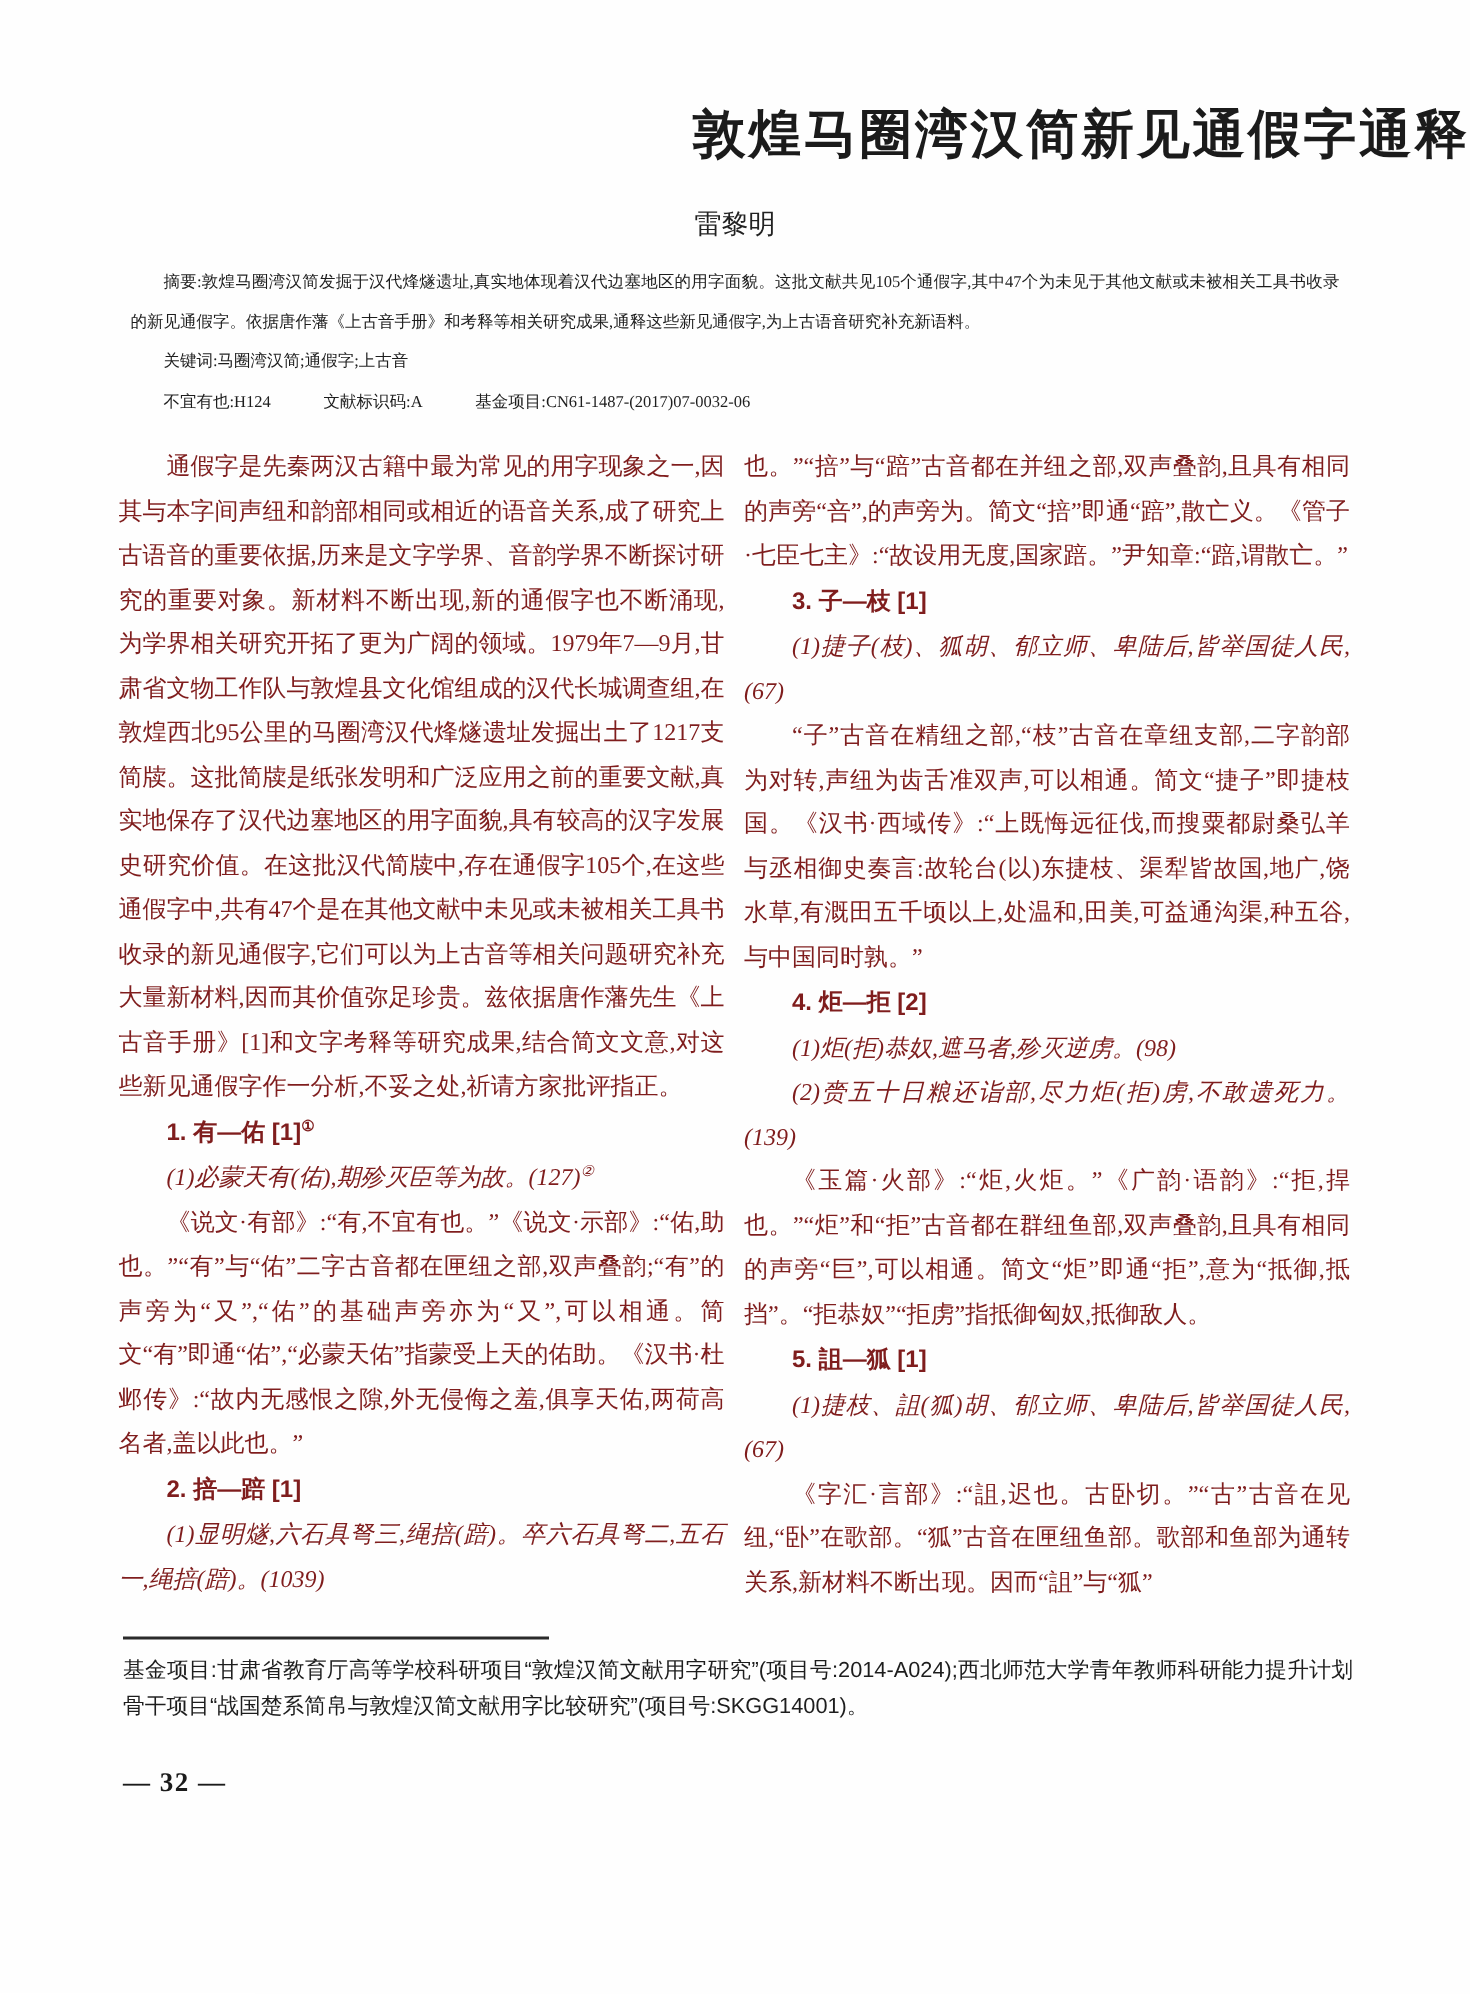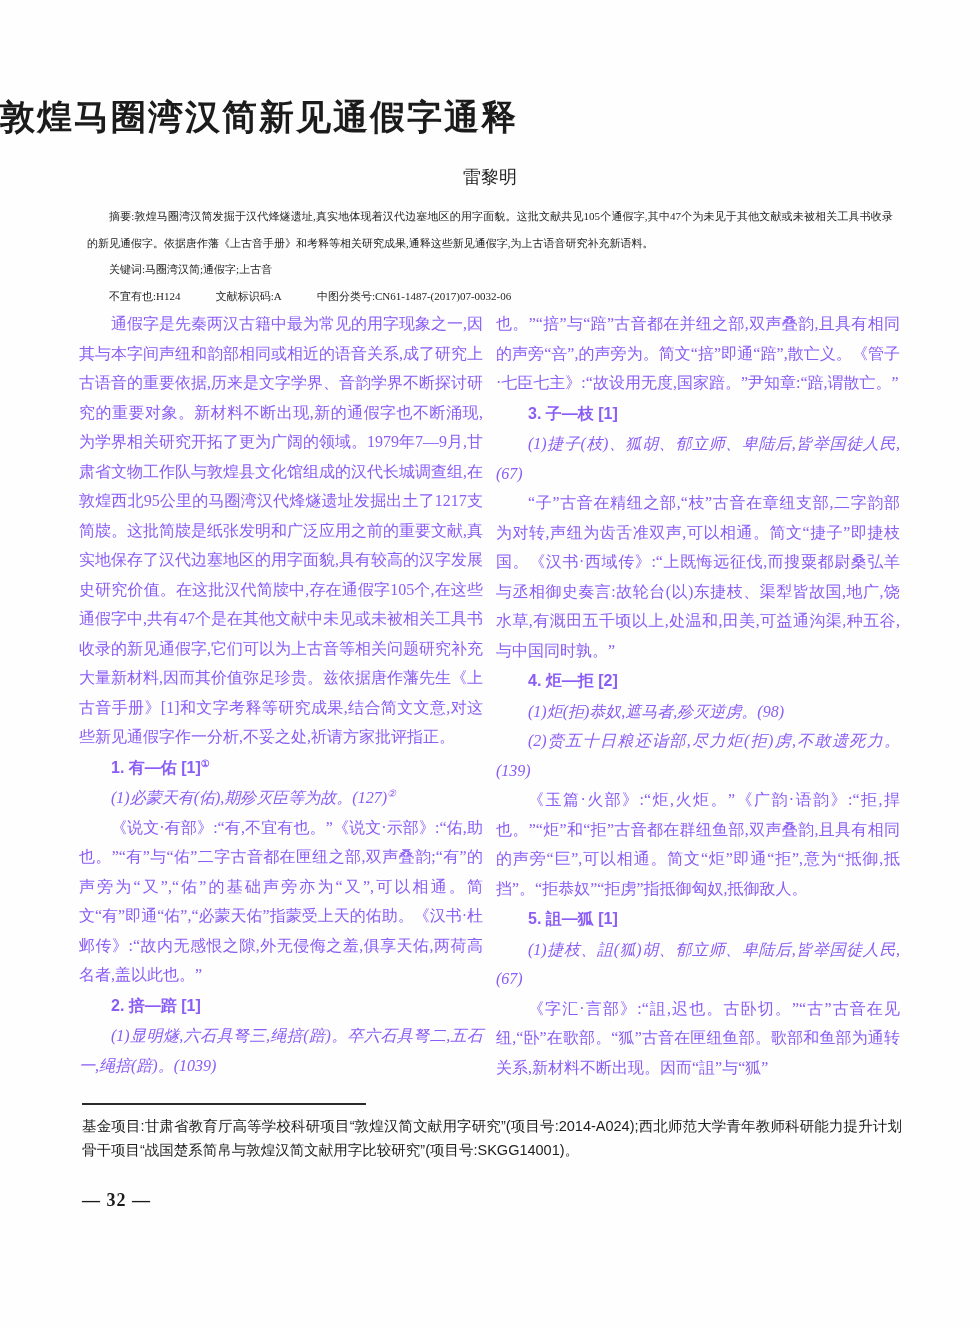--- a/index.html
+++ b/index.html
@@ -5,22 +5,22 @@
   html,body { margin:0; padding:0; background:#ffffff; }
   .page {
     position:relative;
     width:980px; height:1329px;
     margin:0 auto;
     background:#fefefe;
     overflow:hidden;
     color:#222;
   }
   .title {
-    padding-top:94px;
-    text-align:left;
+    padding-top:66px;
+    text-align:right;
     font-family:"Liberation Sans", sans-serif;
     font-weight:700;
     font-size:35px;
     letter-spacing:2px;
     color:#1b1b1b;
   }
   .author {
     text-align:center;
     margin-top:24px;
     font-family:"Liberation Serif", serif;
@@ -37,28 +37,28 @@
   }
   .front p { margin:0; }
   .abstract, .kw, .meta { text-indent:2em; }
   .meta { margin-top:2px; }
   .meta .pair { margin-right:3.2em; white-space:nowrap; }
   .meta .pair:last-child { margin-right:0; }
 
   .cols {
     display:flex;
     gap:13px;
-    margin:0 auto 0;
+    margin:16px auto 0;
     width:822px;
     height:776px;
     overflow:hidden;
     font-family:"Liberation Serif", serif;
     font-size:16px;
     line-height:29.5px;
-    color:#8b5cf6;
+    color:#7f1d1d;
   }
   .col { width:404px; text-align:justify; }
   .col p { margin:0; }
   p.body { text-indent:2em; }
   p.body.noindent { text-indent:0; }
   p.heading {
     text-indent:2em;
     font-weight:700;
     font-family:"Liberation Sans", sans-serif;
     font-size:16px;
@@ -95,21 +95,21 @@
 
 <div class="page">
 
   <div class="title">敦煌马圈湾汉简新见通假字通释</div>
 
   <div class="author">雷黎明</div>
 
   <div class="front">
     <p class="abstract"><span>摘要:</span><span>敦煌马圈湾汉简发掘于汉代烽燧遗址,真实地体现着汉代边塞地区的用字面貌。这批文献共见105个通假字,其中47个为未见于其他文献或未被相关工具书收录的新见通假字。依据唐作藩《上古音手册》和考释等相关研究成果,通释这些新见通假字,为上古语音研究补充新语料。</span></p>
     <p class="kw"><span>关键词:</span><span>马圈湾汉简;通假字;上古音</span></p>
-    <p class="meta"><span class="pair"><span>不宜有也:</span><span>H124</span></span><span class="pair"><span>文献标识码:</span><span>A</span></span><span class="pair"><span>中图分类号:</span><span>CN61-1487-(2017)07-0032-06</span></span></p>
+    <p class="meta"><span class="pair"><span>不宜有也:</span><span>H124</span></span><span class="pair"><span>文献标识码:</span><span>A</span></span><span class="pair"><span>基金项目:</span><span>CN61-1487-(2017)07-0032-06</span></span></p>
   </div>
 
   <div class="cols">
 
     <div class="col">
       <p class="body">通假字是先秦两汉古籍中最为常见的用字现象之一,因其与本字间声纽和韵部相同或相近的语音关系,成了研究上古语音的重要依据,历来是文字学界、音韵学界不断探讨研究的重要对象。新材料不断出现,新的通假字也不断涌现,为学界相关研究开拓了更为广阔的领域。1979年7—9月,甘肃省文物工作队与敦煌县文化馆组成的汉代长城调查组,在敦煌西北95公里的马圈湾汉代烽燧遗址发掘出土了1217支简牍。这批简牍是纸张发明和广泛应用之前的重要文献,真实地保存了汉代边塞地区的用字面貌,具有较高的汉字发展史研究价值。在这批汉代简牍中,存在通假字105个,在这些通假字中,共有47个是在其他文献中未见或未被相关工具书收录的新见通假字,它们可以为上古音等相关问题研究补充大量新材料,因而其价值弥足珍贵。兹依据唐作藩先生《上古音手册》[1]和文字考释等研究成果,结合简文文意,对这些新见通假字作一分析,不妥之处,祈请方家批评指正。</p>
       <p class="heading"><span>1. 有—佑 [1]</span><sup>①</sup></p>
       <p class="example"><span>(1)必蒙天有(佑),期殄灭臣等为故。(127)</span><sup>②</sup></p>
       <p class="body">《说文·有部》:“有,不宜有也。”《说文·示部》:“佑,助也。”“有”与“佑”二字古音都在匣纽之部,双声叠韵;“有”的声旁为“又”,“佑”的基础声旁亦为“又”,可以相通。简文“有”即通“佑”,“必蒙天佑”指蒙受上天的佑助。《汉书·杜邺传》:“故内无感恨之隙,外无侵侮之羞,俱享天佑,两荷高名者,盖以此也。”</p>
       <p class="heading">2. 掊—踣 [1]</p>

